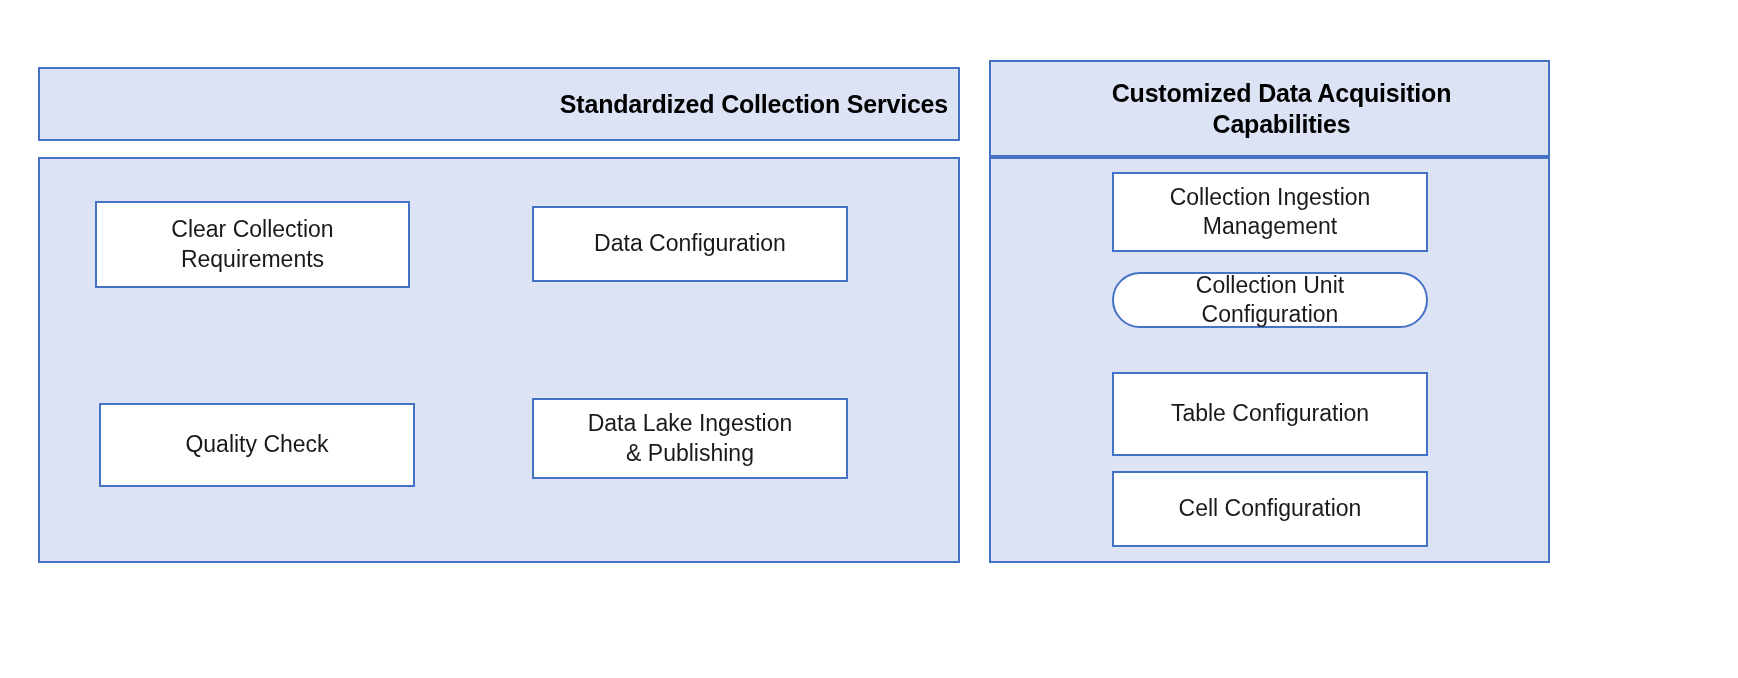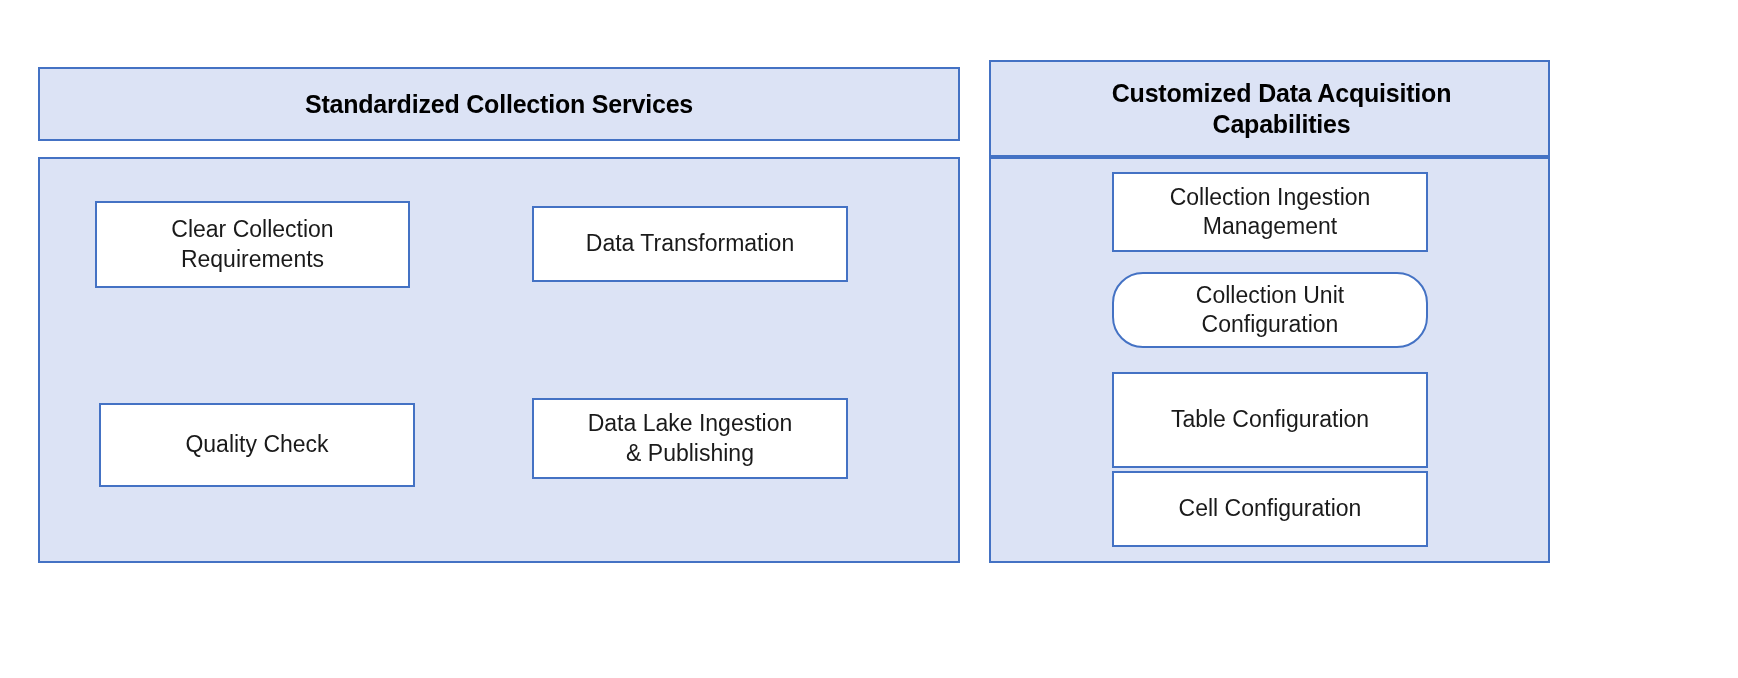--- a/index.html
+++ b/index.html
@@ -60,56 +60,56 @@
 
   .node-label {
     font-size: 23px;
     line-height: 1.28;
     color: #1a1a1a;
     padding: 0 8px;
     white-space: pre-line;
   }
 
   
-  #left-header   { left: 38px;  top: 67px;  width: 922px; height: 74px; }
+  #left-header   { left: 38px;  top: 67px;  width: 922px; height: 74px; justify-content: flex-end; }
   #left-body     { left: 38px;  top: 157px; width: 922px; height: 406px; }
 
   #node-clear-collection-requirements { left: 95px;  top: 201px; width: 315px; height: 87px; }
   #node-data-transformation           { left: 532px; top: 206px; width: 316px; height: 76px; }
   #node-quality-check                 { left: 99px;  top: 403px; width: 316px; height: 84px; }
   #node-data-lake-ingestion           { left: 532px; top: 398px; width: 316px; height: 81px; }
 
   
   #right-header  { left: 989px; top: 60px;  width: 561px; height: 97px; padding-left: 24px; }
   #right-body    { left: 989px; top: 157px; width: 561px; height: 406px; }
 
   #node-collection-template-management { left: 1112px; top: 172px; width: 316px; height: 80px; }
-  #node-collection-unit-configuration  { left: 1112px; top: 272px; width: 316px; height: 76px; border-radius: 31px; }
-  #node-table-configuration            { left: 1112px; top: 372px; width: 316px; height: 96px; }
+  #node-collection-unit-configuration  { left: 1112px; top: 272px; width: 316px; height: 56px; border-radius: 31px; }
+  #node-table-configuration            { left: 1112px; top: 372px; width: 316px; height: 84px; }
   #node-cell-configuration             { left: 1112px; top: 471px; width: 316px; height: 76px; }
 </style>
 </head>
 <body>
 
 <div class="canvas">
 
   <div class="panel-header" id="left-header">
     <span class="panel-title">Standardized Collection Services</span>
   </div>
 
   <div class="panel-body" id="left-body">
   </div>
 
   <div class="node" id="node-clear-collection-requirements">
     <span class="node-label">Clear Collection
 Requirements</span>
   </div>
 
   <div class="node" id="node-data-transformation">
-    <span class="node-label">Data Transformation</span>
+    <span class="node-label">Data Configuration</span>
   </div>
 
   <div class="node" id="node-data-lake-ingestion">
     <span class="node-label">Data Lake Ingestion
 &amp; Publishing</span>
   </div>
 
   <div class="node" id="node-quality-check">
     <span class="node-label">Quality Check</span>
   </div>

